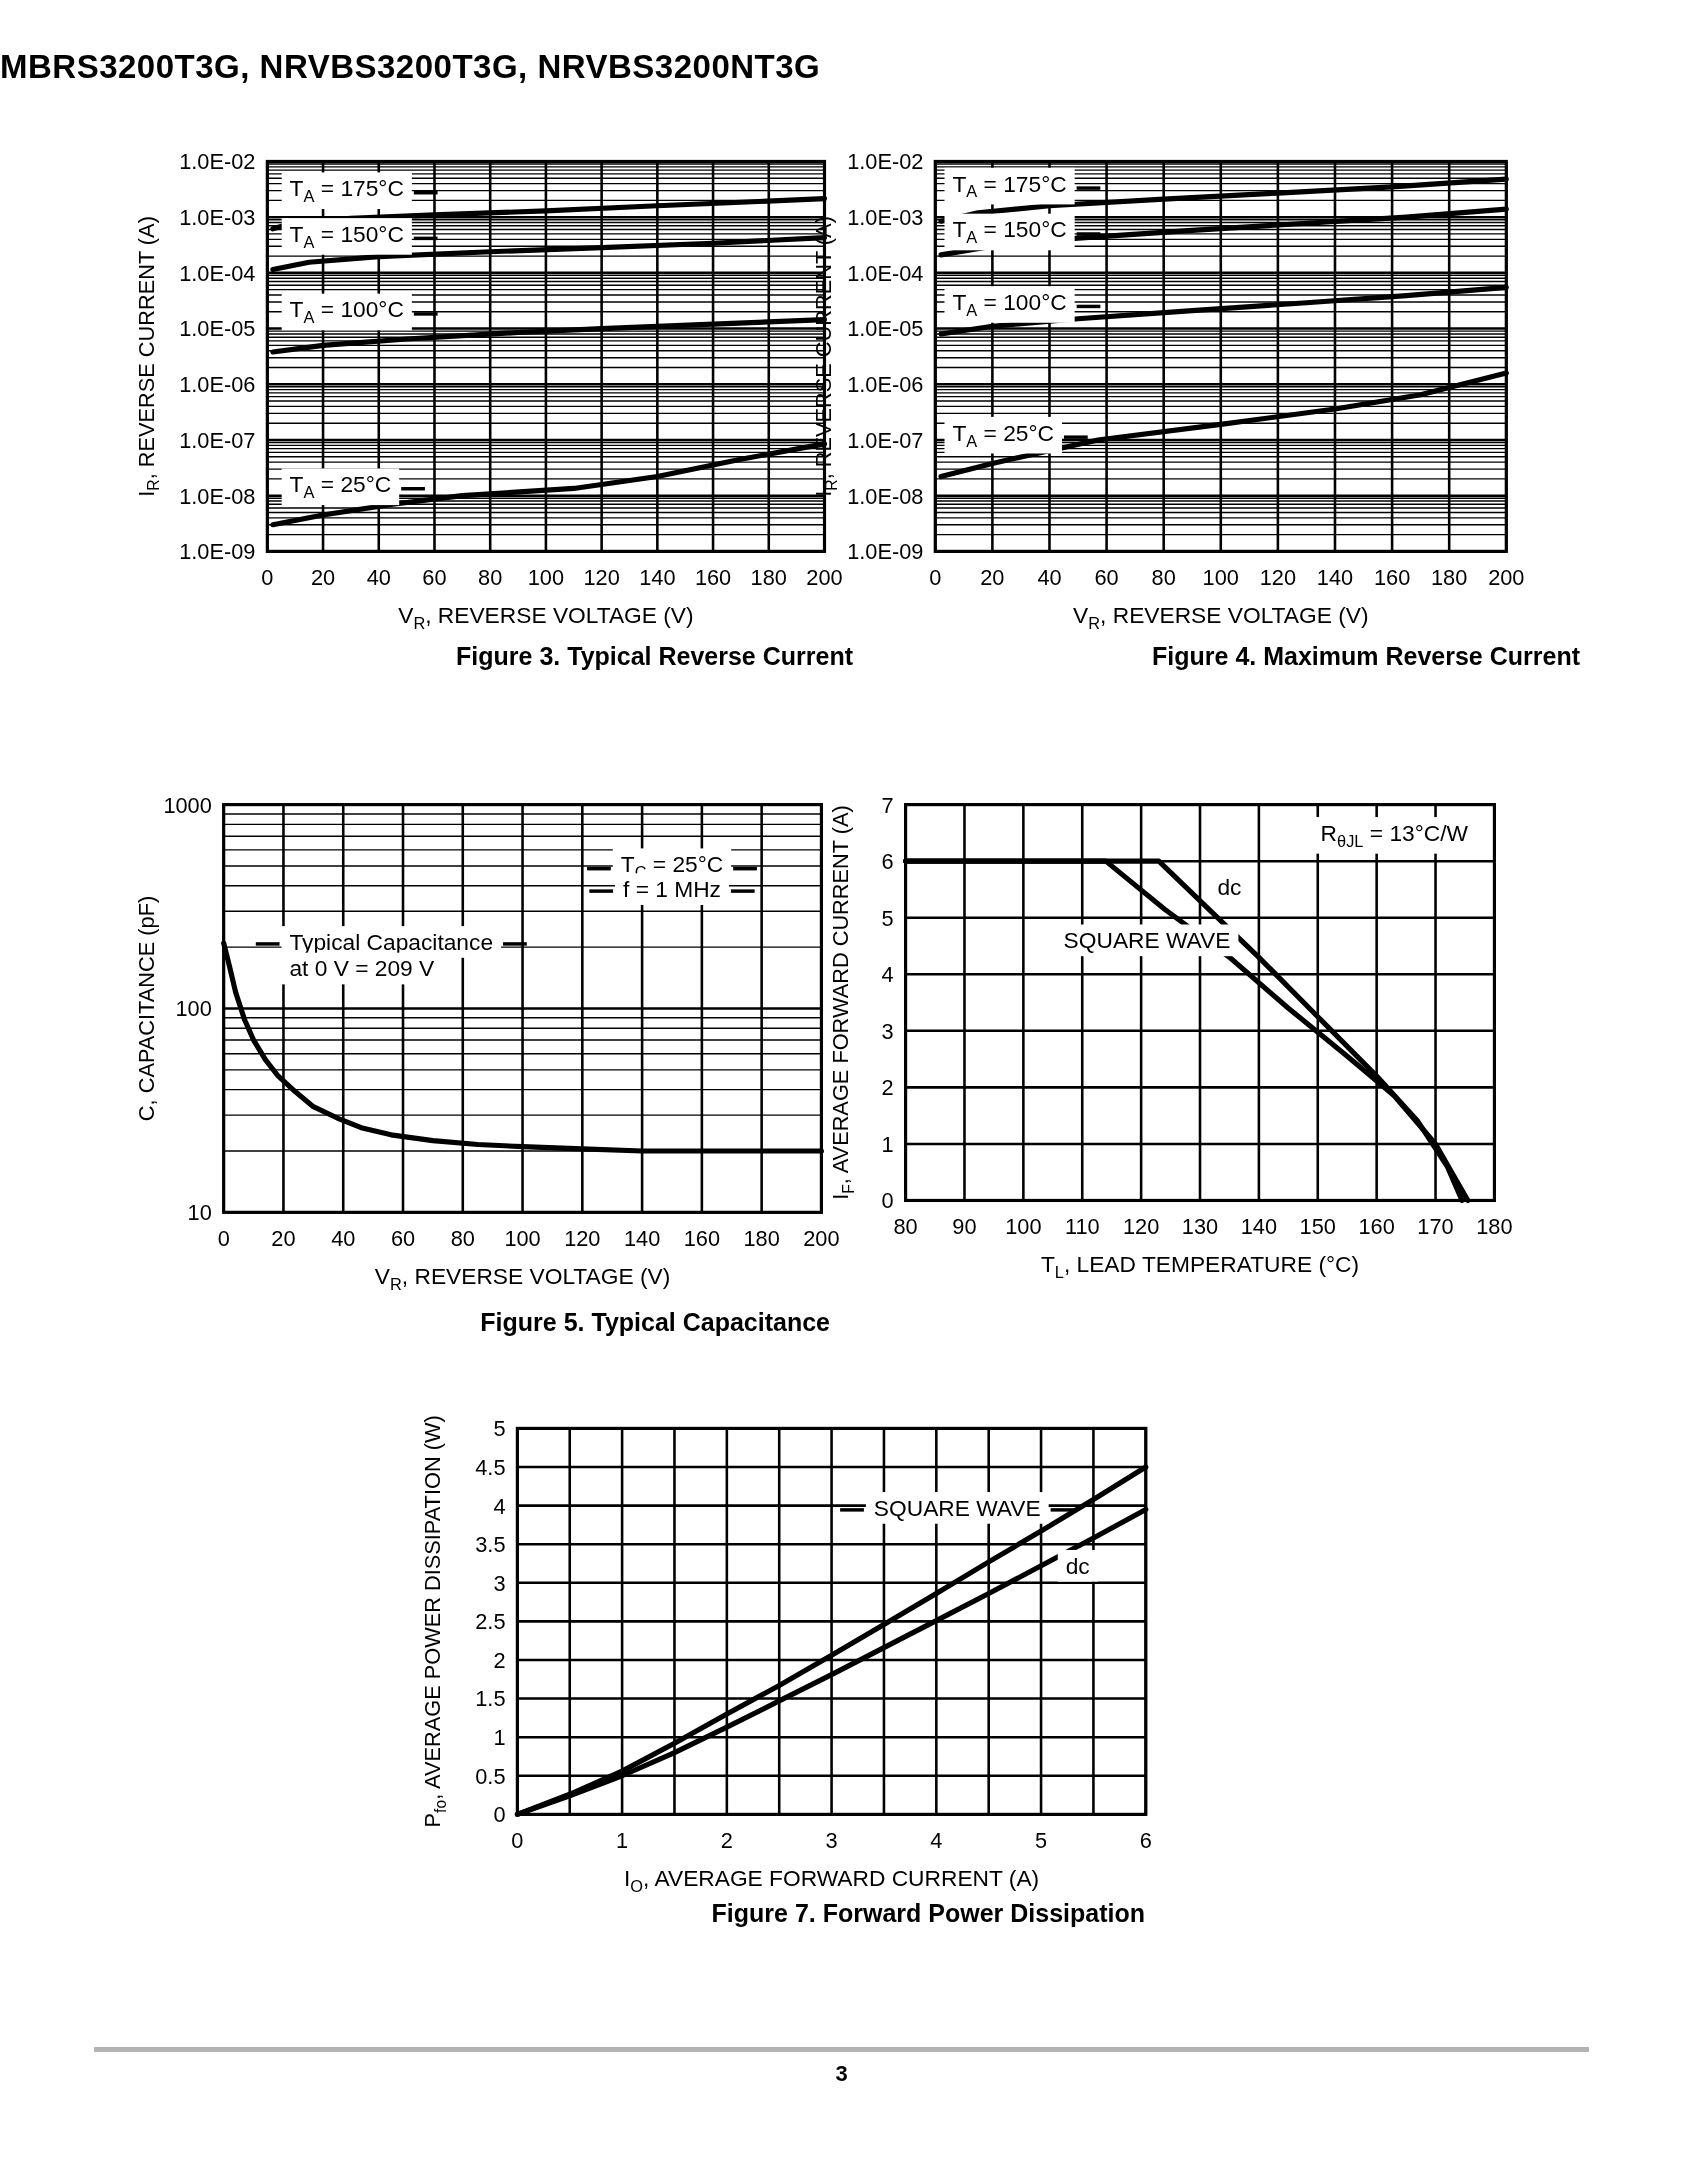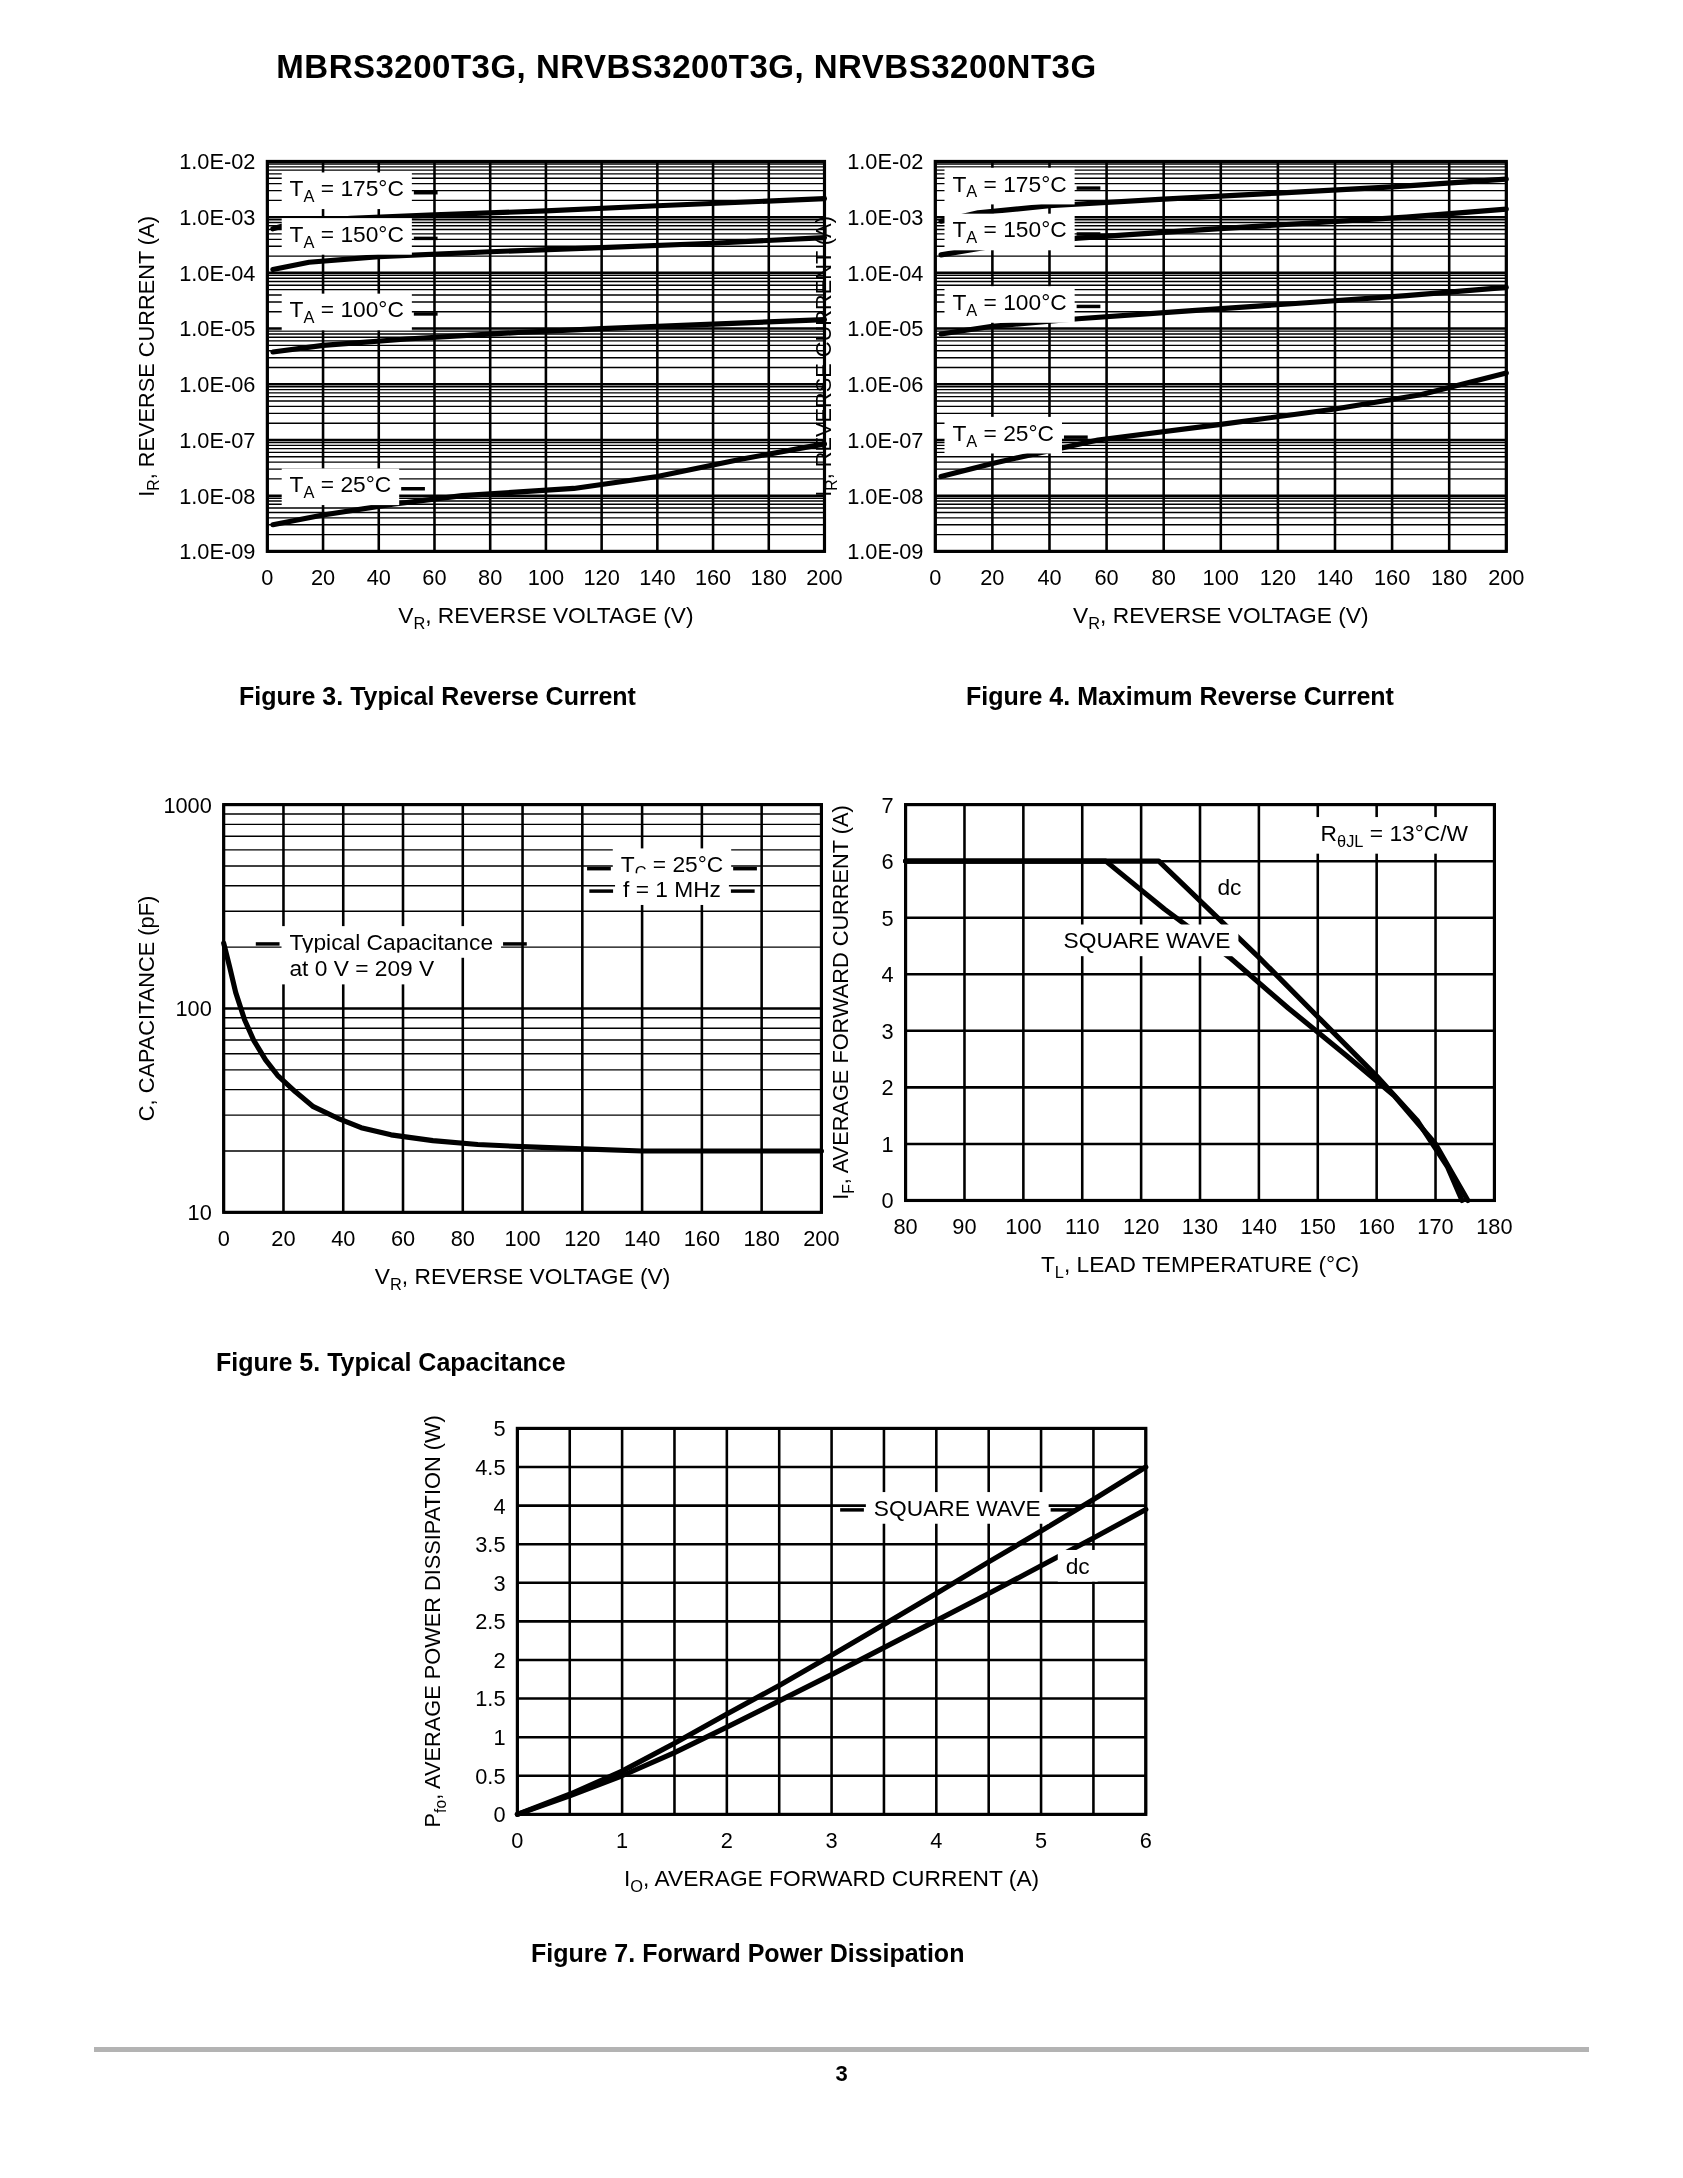--- a/index.html
+++ b/index.html
@@ -1,22 +1,22 @@
 <!DOCTYPE html>
 <html><head>
 <meta charset="utf-8">
 <style>
   html,body{margin:0;padding:0;background:#e8e8e8;}
   .page{position:relative;width:1683px;height:2178px;background:#ffffff;margin:0 auto;
         font-family:"Liberation Sans", sans-serif;color:#000;overflow:hidden;}
-  .doc-title{position:absolute;left:0;top:48px;width:1373px;text-align:center;
+  .doc-title{position:absolute;left:0;top:48px;width:1373px;text-align:left;
              font-size:33px;font-weight:bold;letter-spacing:0.5px;}
   .chart{position:absolute;}
   .chart svg{display:block;}
-  .caption{position:absolute;width:614px;text-align:left;font-size:25px;font-weight:bold;margin-top:40px;}
+  .caption{position:absolute;width:614px;text-align:right;font-size:25px;font-weight:bold;}
   .divider{position:absolute;left:94px;top:2047px;width:1495px;height:5px;background:#b3b3b3;}
   .page-num{position:absolute;left:0;top:2061px;width:1683px;text-align:center;
             font-size:22px;font-weight:bold;}
 </style>
 </head>
 <body>
 
 <div class="page">
   <div class="doc-title">MBRS3200T3G, NRVBS3200T3G, NRVBS3200NT3G</div>
 

